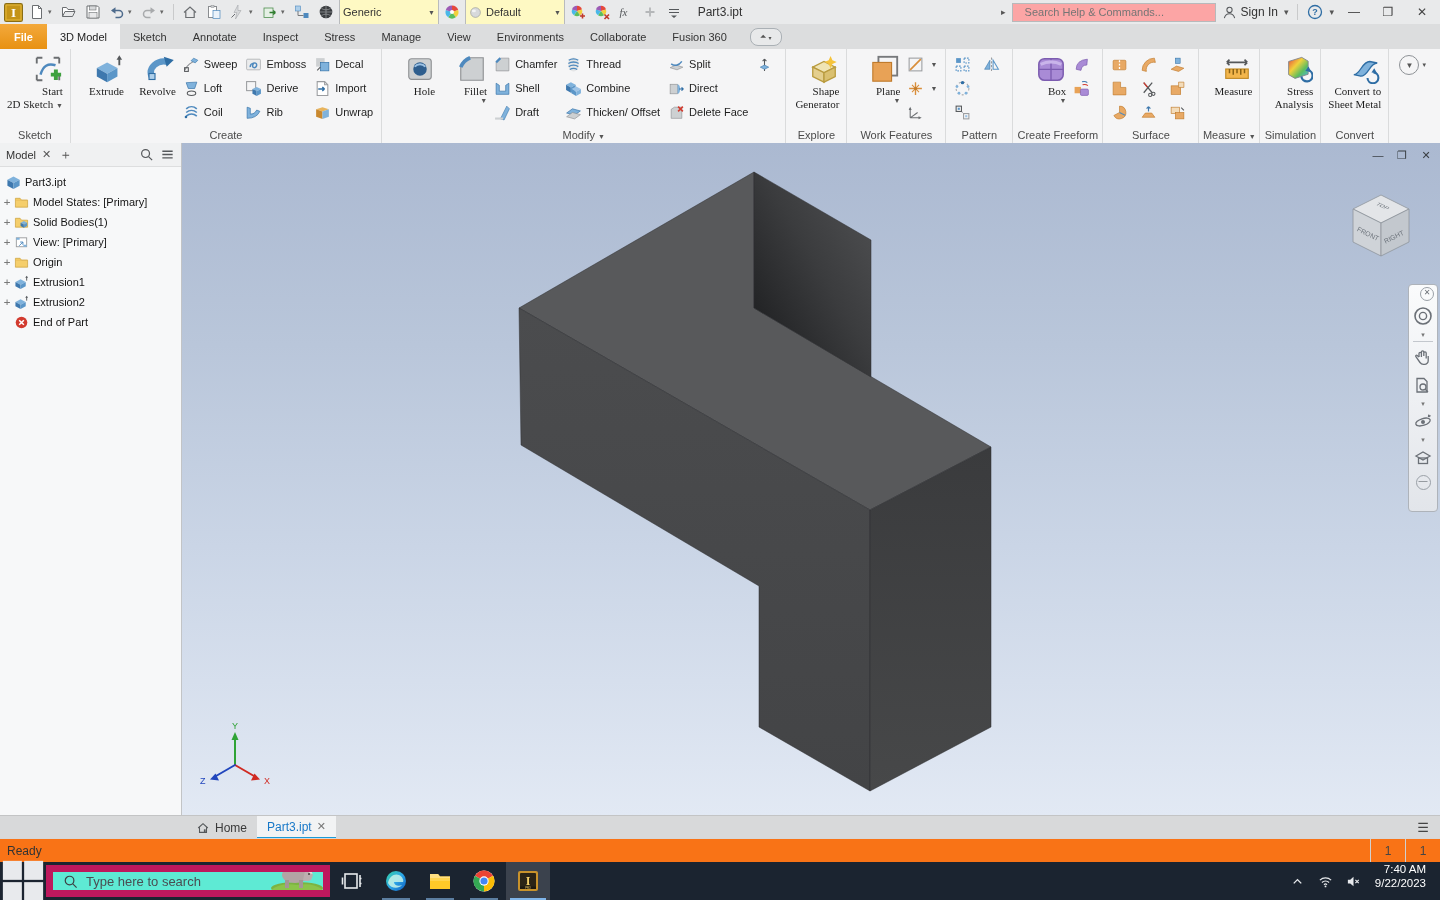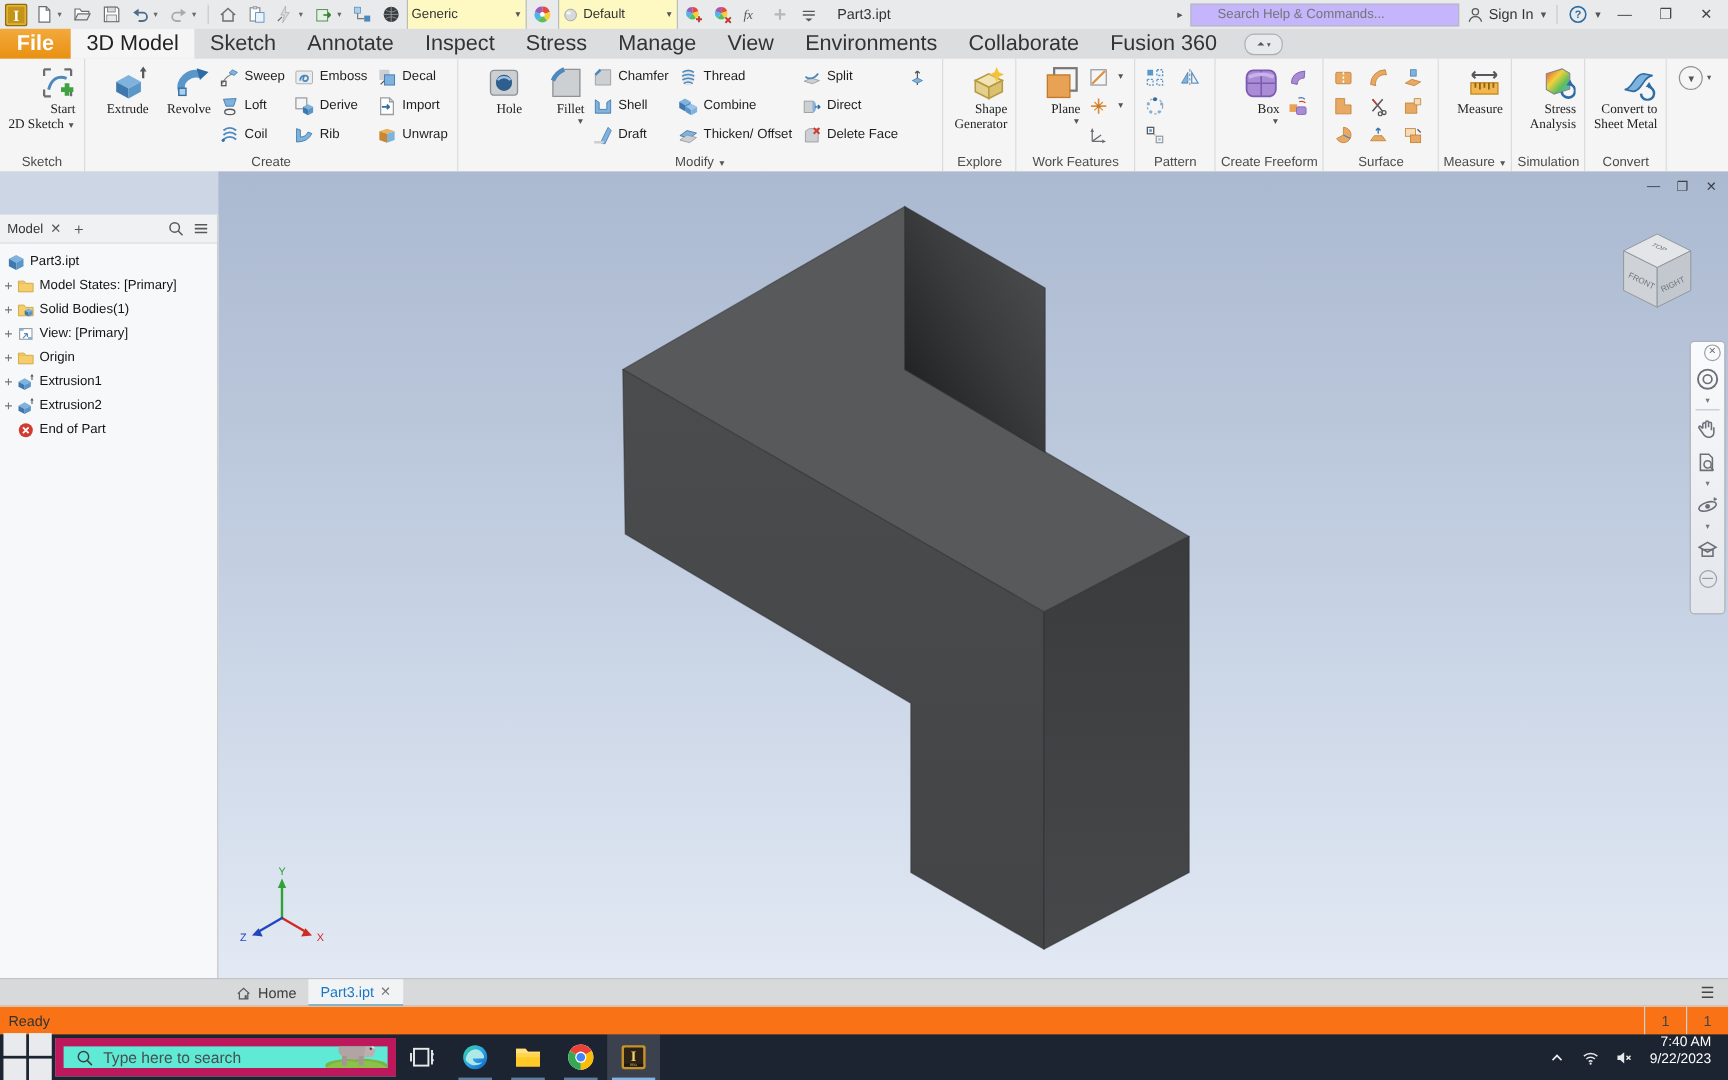--- a/index.html
+++ b/index.html
@@ -14,28 +14,28 @@
   .qat{display:flex;align-items:center;gap:2px;padding-left:2px;}
   .qat-btn{width:22px;height:20px;display:flex;align-items:center;justify-content:center;border-radius:2px;}
   .qat-btn .ic{width:16px;height:16px;}
   .qat-caret{font-size:7px;color:#666;margin-left:-2px;width:8px;}
   .qat-sep{width:1px;height:16px;background:#C9CACB;margin:0 3px;}
   .qat-combo{height:18px;background:#fef9c3;border:1px solid #B9BBBD;display:flex;align-items:center;font-size:11px;color:#333;padding:15px 3px;gap:4px;}
   .qat-combo .car{font-size:7px;color:#555;}
   #title-center{position:absolute;left:0;top:0;width:100%;height:24px;display:flex;align-items:center;justify-content:center;pointer-events:none;}
   #title-text{font-size:12px;color:#333;}
   #title-right{position:absolute;right:0;top:0;height:24px;display:flex;align-items:center;gap:6px;padding-right:4px;}
-  #help-search{width:178px;height:17px;background:#c4b5fd;border:1px solid #B7B9BB;font-size:11px;color:#5F6368;padding:0 22px;font-family:"Liberation Sans",sans-serif;}
+  #help-search{width:178px;height:17px;background:#fca5a5;border:1px solid #B7B9BB;font-size:11px;color:#5F6368;padding:0 12px;font-family:"Liberation Sans",sans-serif;}
   .signin{display:flex;align-items:center;gap:4px;color:#333;font-size:12px;}
   .win-ctrl{width:28px;height:22px;display:flex;align-items:center;justify-content:center;color:#444;font-size:12px;}
   .tchev{color:#555;font-size:9px;}
 
   
   #tabsbar{position:absolute;left:0;top:24px;width:1440px;height:25px;background:#DCDDDE;display:flex;align-items:flex-end;}
-  .rtab{height:25px;display:flex;align-items:center;padding:0 13px;font-size:18px;color:#333;}
+  .rtab{height:25px;display:flex;align-items:center;padding:0 13px;font-size:11px;color:#333;}
   .rtab.file{background:linear-gradient(#F3A93C,#E89112);color:#FFF;font-weight:bold;padding:0 14px;}
   .rtab.active{background:#F5F5F6;color:#222;}
   #tab-collapse{margin-left:10px;margin-bottom:3px;width:30px;height:16px;border:1px solid #AAB0B5;border-radius:8px;background:#E8E9EA;display:flex;align-items:center;justify-content:center;font-size:8px;color:#555;gap:2px;}
 
   
   #ribbon{position:absolute;left:0;top:49px;width:1440px;height:94px;background:#F5F5F6;border-bottom:1px solid #C7C8C9;display:flex;}
   .panel{position:relative;height:94px;border-right:1px solid #DADBDC;padding:2px 4px 14px 4px;box-sizing:border-box;}
   .panel-label{position:absolute;bottom:0;left:0;width:100%;text-align:center;font-size:11px;color:#4B4B4B;padding-bottom:2px;white-space:nowrap;}
   .panel-label .car{font-size:7px;color:#555;}
   .panel-body{display:flex;align-items:flex-start;height:78px;}
@@ -50,21 +50,21 @@
   .btn-sm .car{font-size:7px;color:#555;margin-left:2px;}
   #ribbon-extra{flex:1;display:flex;justify-content:flex-end;align-items:flex-start;padding:6px 14px 0 0;}
   #ribbon-toggle{display:flex;align-items:center;gap:3px;color:#555;}
   #ribbon-toggle .circ{width:18px;height:18px;border:1px solid #8E9296;border-radius:50%;display:flex;align-items:center;justify-content:center;font-size:8px;color:#555;}
 
   
   #workspace{position:absolute;left:0;top:143px;width:1440px;height:672px;background:#CDD6E4;}
   #viewport{position:absolute;left:182px;top:0;width:1258px;height:672px;background:linear-gradient(180deg,#ABB9D1 0%,#B9C6DA 30%,#CAD5E6 60%,#E2E9F4 100%);overflow:hidden;}
 
   
-  #browser{position:absolute;left:0;top:0;width:182px;height:672px;background:#F7F8F9;border-right:1px solid #C2C4C6;box-sizing:border-box;margin-top:36px;}
+  #browser{position:absolute;left:0;top:0;width:182px;height:672px;background:#F7F8F9;border-right:1px solid #C2C4C6;box-sizing:border-box;}
   #browser-head{height:23px;background:#F0F1F2;border-bottom:1px solid #DDDEDF;display:flex;align-items:center;padding:0 6px;gap:6px;}
   #browser-head .btab{font-size:11px;color:#333;}
   #browser-head .x{font-size:11px;color:#555;}
   #browser-head .plus{font-size:13px;color:#555;margin-left:2px;}
   #browser-head .spacer{flex:1;}
   #browser-head .ic{width:15px;height:15px;}
   #tree{padding-top:5px;}
   .trow{display:flex;align-items:center;height:20px;font-size:11px;color:#141414;}
   .trow .expander{width:14px;text-align:center;color:#787878;font-size:11px;flex:none;font-family:"DejaVu Sans Mono",monospace;}
   .trow .ic{width:15px;height:15px;margin-right:4px;flex:none;}

